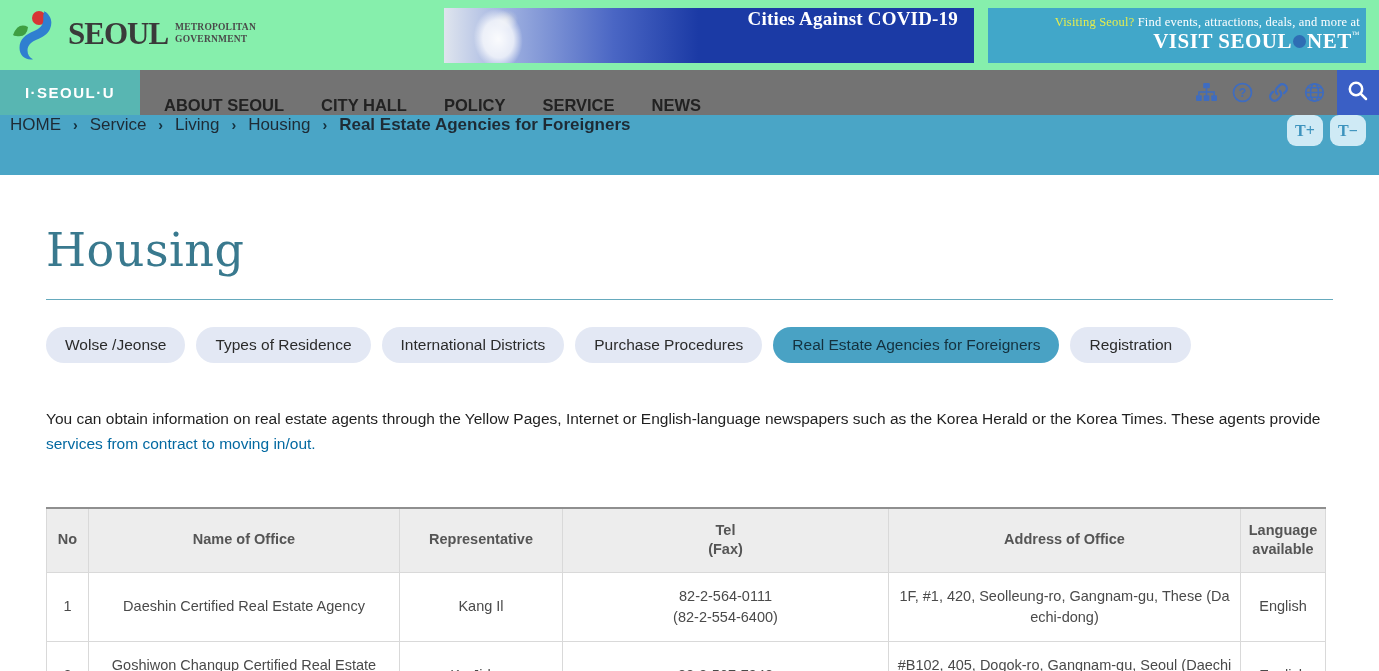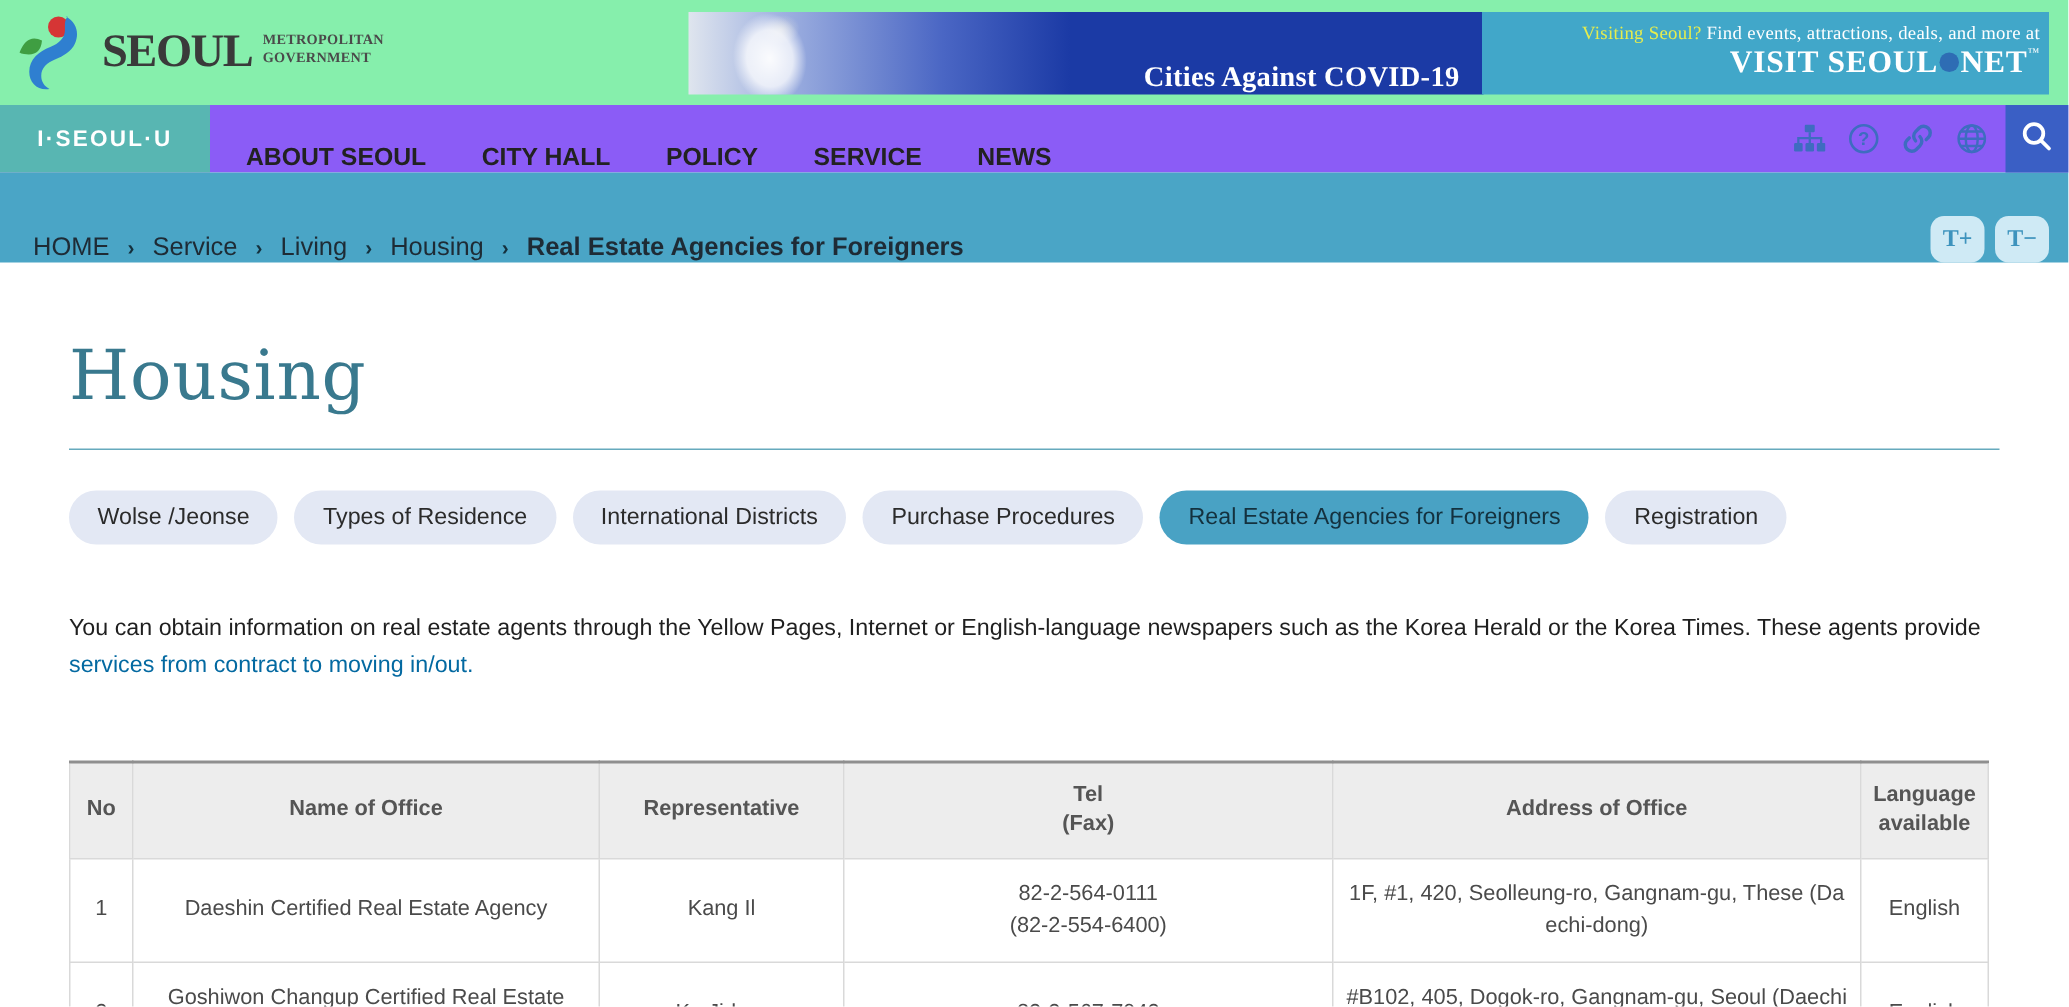--- a/index.html
+++ b/index.html
@@ -6,50 +6,50 @@
   html,body { width:1379px; height:671px; overflow:hidden; background:#fff;
     font-family:"Liberation Sans", sans-serif; }
 
   
   .top-header { position:relative; height:70px; background:#86efac;font-family:Liberation Serif, serif; }
   .logo { position:absolute; left:10px; top:8px; display:flex; align-items:center; cursor:pointer; }
   .logo-symbol { width:52px; height:52px; margin-right:6px; }
   .logo-word { font-size:31px; font-weight:bold; color:#3a3a3a; letter-spacing:-1px; }
   .logo-sub { margin-left:7px; font-size:9.5px; font-weight:bold; color:#4a4a4a; line-height:1.25; letter-spacing:0.2px; }
 
-  .covid-banner { position:absolute; left:459px; top:8px; width:530px; height:55px;
+  .covid-banner { position:absolute; left:444px; top:8px; width:530px; height:55px;
     background:linear-gradient(90deg,#dfe5ee 0%,#9eb0e0 12%,#4a66c4 32%,#1b3aa5 48%,#1b3aa5 100%);
-    display:flex; align-items:flex-end; justify-content:flex-end; padding-right:16px; cursor:pointer; overflow:hidden; }
+    display:flex; align-items:flex-start; justify-content:flex-end; padding-right:16px; cursor:pointer; overflow:hidden; }
   .covid-figure { position:absolute; left:6px; top:-6px; width:110px; height:70px;
     background:
       radial-gradient(ellipse 34px 42px at 48px 36px, rgba(255,255,255,.95) 0%, rgba(255,255,255,.75) 45%, rgba(255,255,255,0) 72%),
       radial-gradient(ellipse 18px 14px at 58px 18px, rgba(210,215,225,.9) 0%, rgba(210,215,225,0) 70%);
     transform:rotate(-8deg); }
   .covid-label { position:relative; color:#fff; font-size:19px; font-weight:bold; letter-spacing:0.2px; }
 
   .visit-banner { position:absolute; left:988px; top:8px; width:378px; height:55px; background:#41a7c9;
     color:#fff; text-align:right; padding:7px 6px 0 0; cursor:pointer; }
   .visit-line1 { font-size:12.5px; letter-spacing:0.2px; }
   .visit-highlight { color:#e6ed4d; }
   .visit-line2 { font-size:21px; font-weight:bold; letter-spacing:0.5px; margin-top:1px; line-height:1; }
   .visit-dot { display:inline-block; width:13px; height:13px; border-radius:50%; background:#2e6db4; margin:0 1px; }
   .visit-tm { font-size:8px; vertical-align:top; font-weight:normal; }
 
   
-  .nav { display:flex; height:45px; background:#8b5cf6; align-items:stretch; }
+  .nav { display:flex; height:45px; background:#737373; align-items:stretch; }
   .nav-brand { width:140px; background:#58b6b2; color:#fff; font-weight:bold; font-size:15px;
     letter-spacing:1.5px; display:flex; align-items:center; justify-content:center; cursor:pointer; }
   .nav-menu { display:flex; align-items:flex-end; gap:37px; margin-left:24px; }
   .nav-item { font-size:16.5px; font-weight:bold; color:#222; cursor:pointer; white-space:nowrap; }
   .nav-icons { margin-left:auto; display:flex; align-items:center; gap:15px; padding-right:12px; }
   .nav-icon { width:21px; height:21px; cursor:pointer; display:flex; align-items:center; justify-content:center; }
   .search-btn { width:42px; background:#3a5fc5; display:flex; align-items:center; justify-content:center; cursor:pointer; border:none; }
 
   
-  .breadcrumb-bar { height:60px; background:#4aa5c6; display:flex; align-items:flex-end; padding:0 13px 0 22px; }
+  .breadcrumb-bar { height:60px; background:#4aa5c6; display:flex; align-items:flex-start; padding:0 13px 0 10px; }
   .breadcrumb { display:flex; align-items:center; gap:12px; font-size:17px; color:#1e2b35; }
   .crumb { cursor:pointer; }
   .crumb-sep { font-size:14px; color:#14303d; font-weight:bold; }
   .crumb-current { font-weight:bold; cursor:default; }
   .text-size { margin-left:auto; display:flex; gap:7px; }
   .ts-btn { width:36px; height:31px; border-radius:9px; border:none; background:#cfeaf5;
     color:#3d93bd; font-size:16px; font-weight:bold; cursor:pointer; font-family:"Liberation Serif", serif; }
 
   
   .content { padding:0 46px; }

